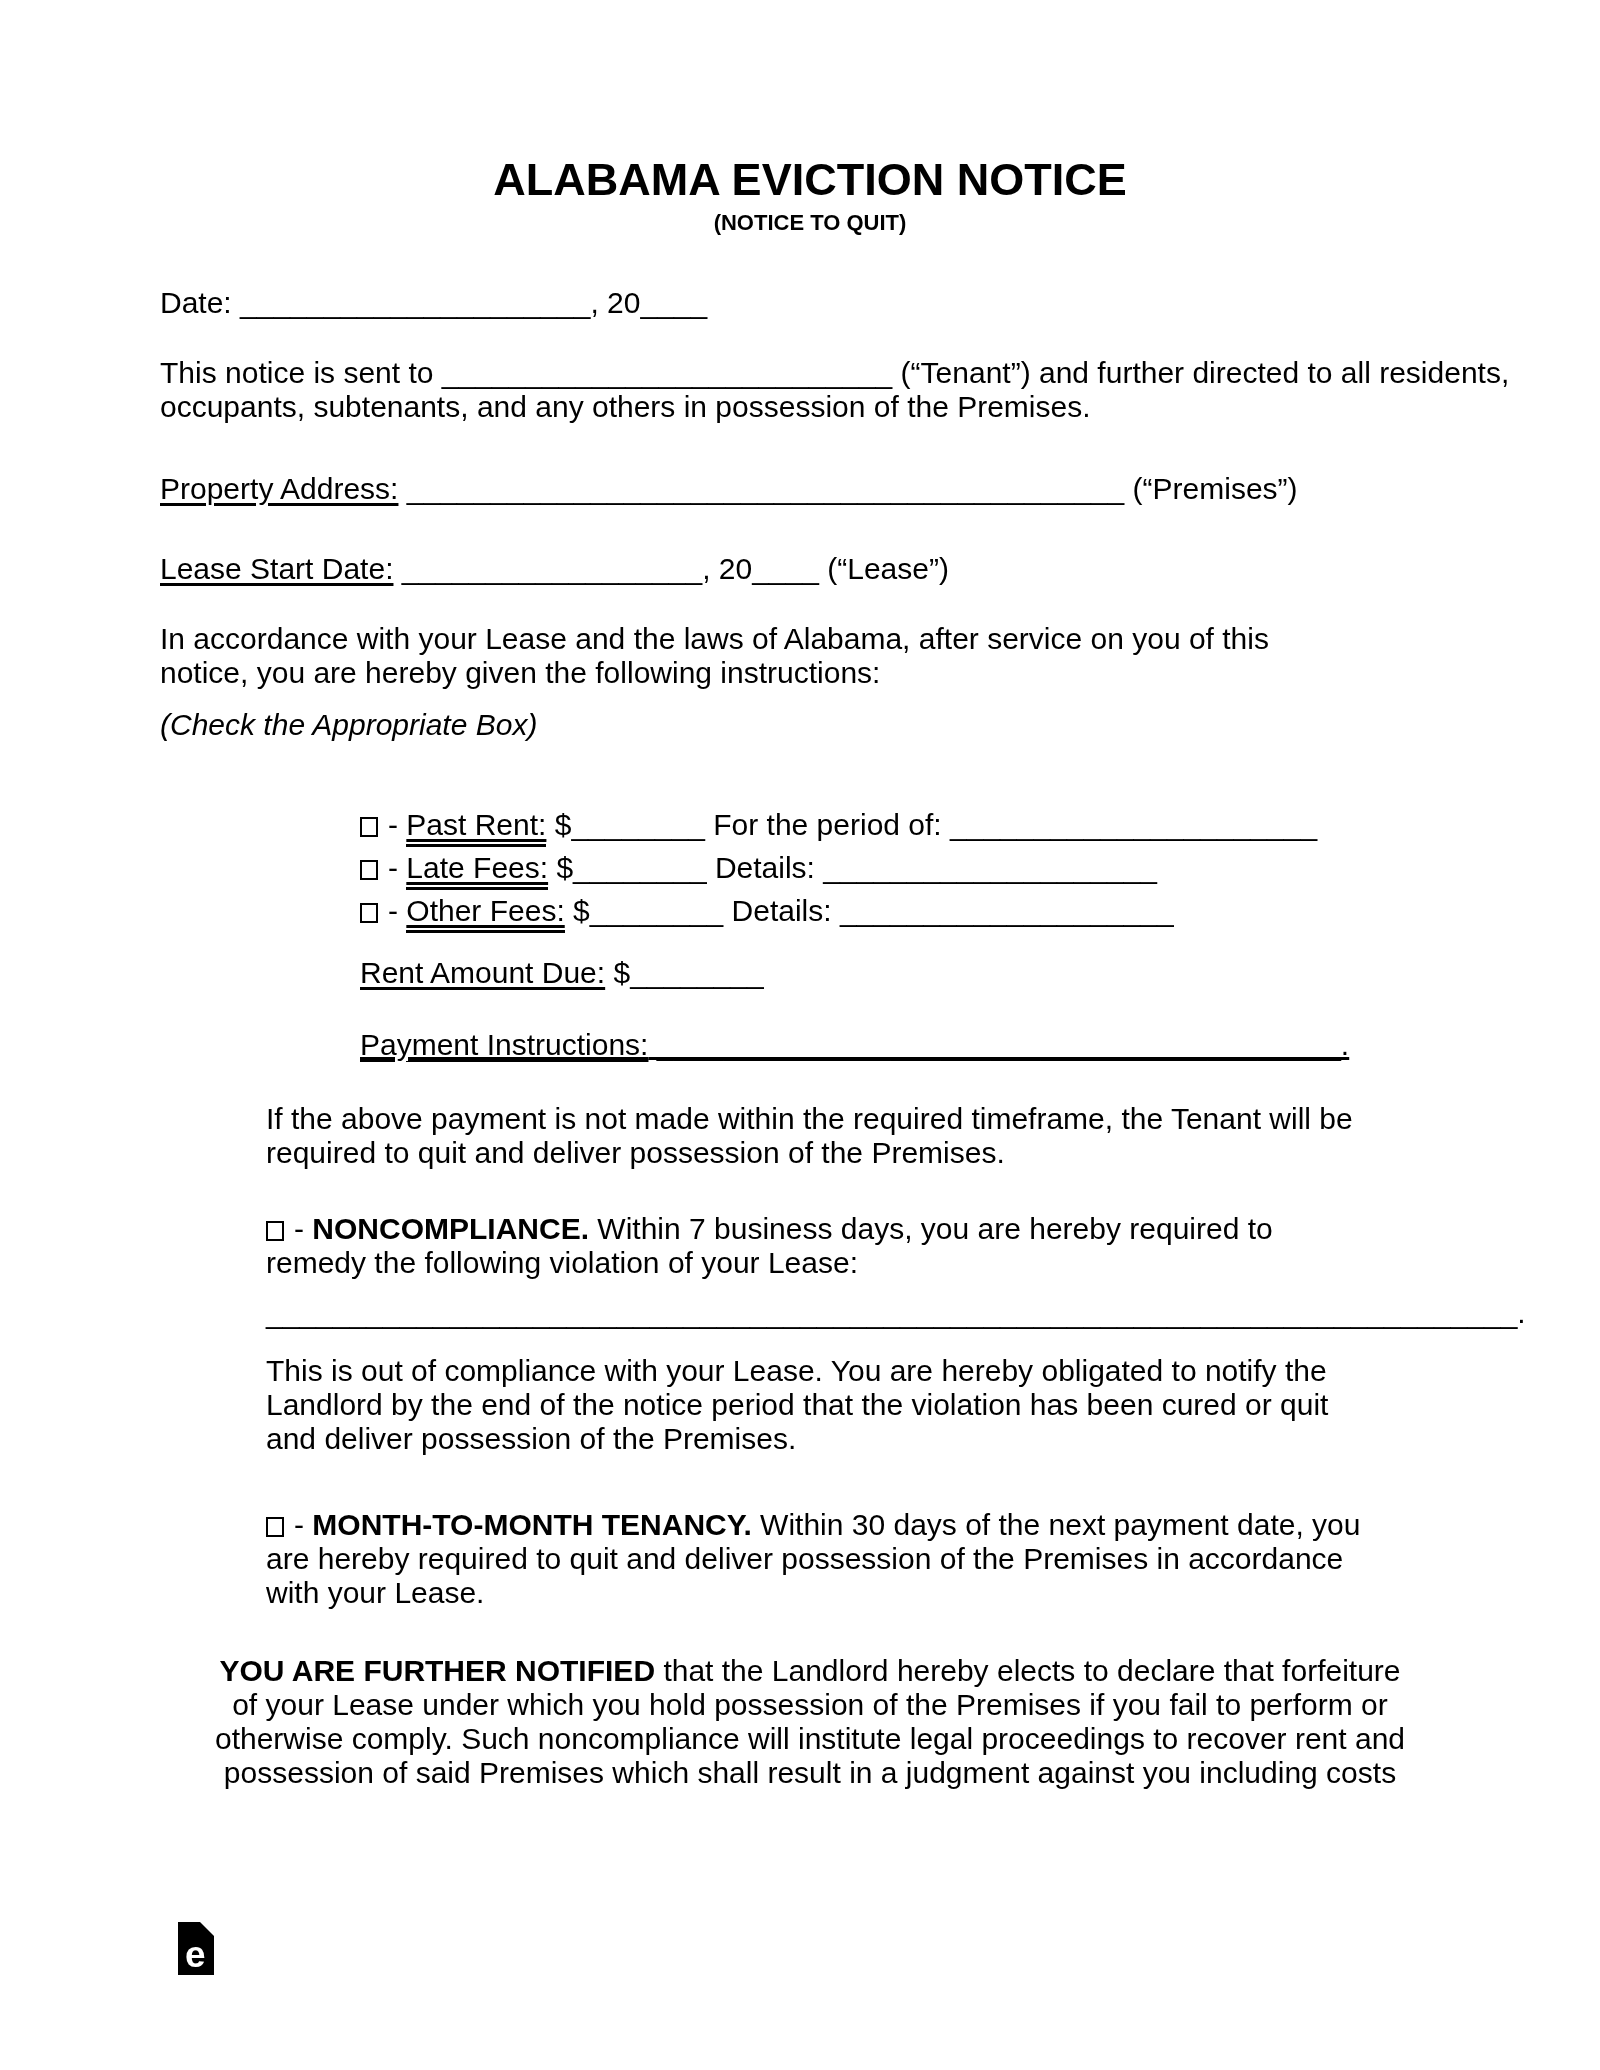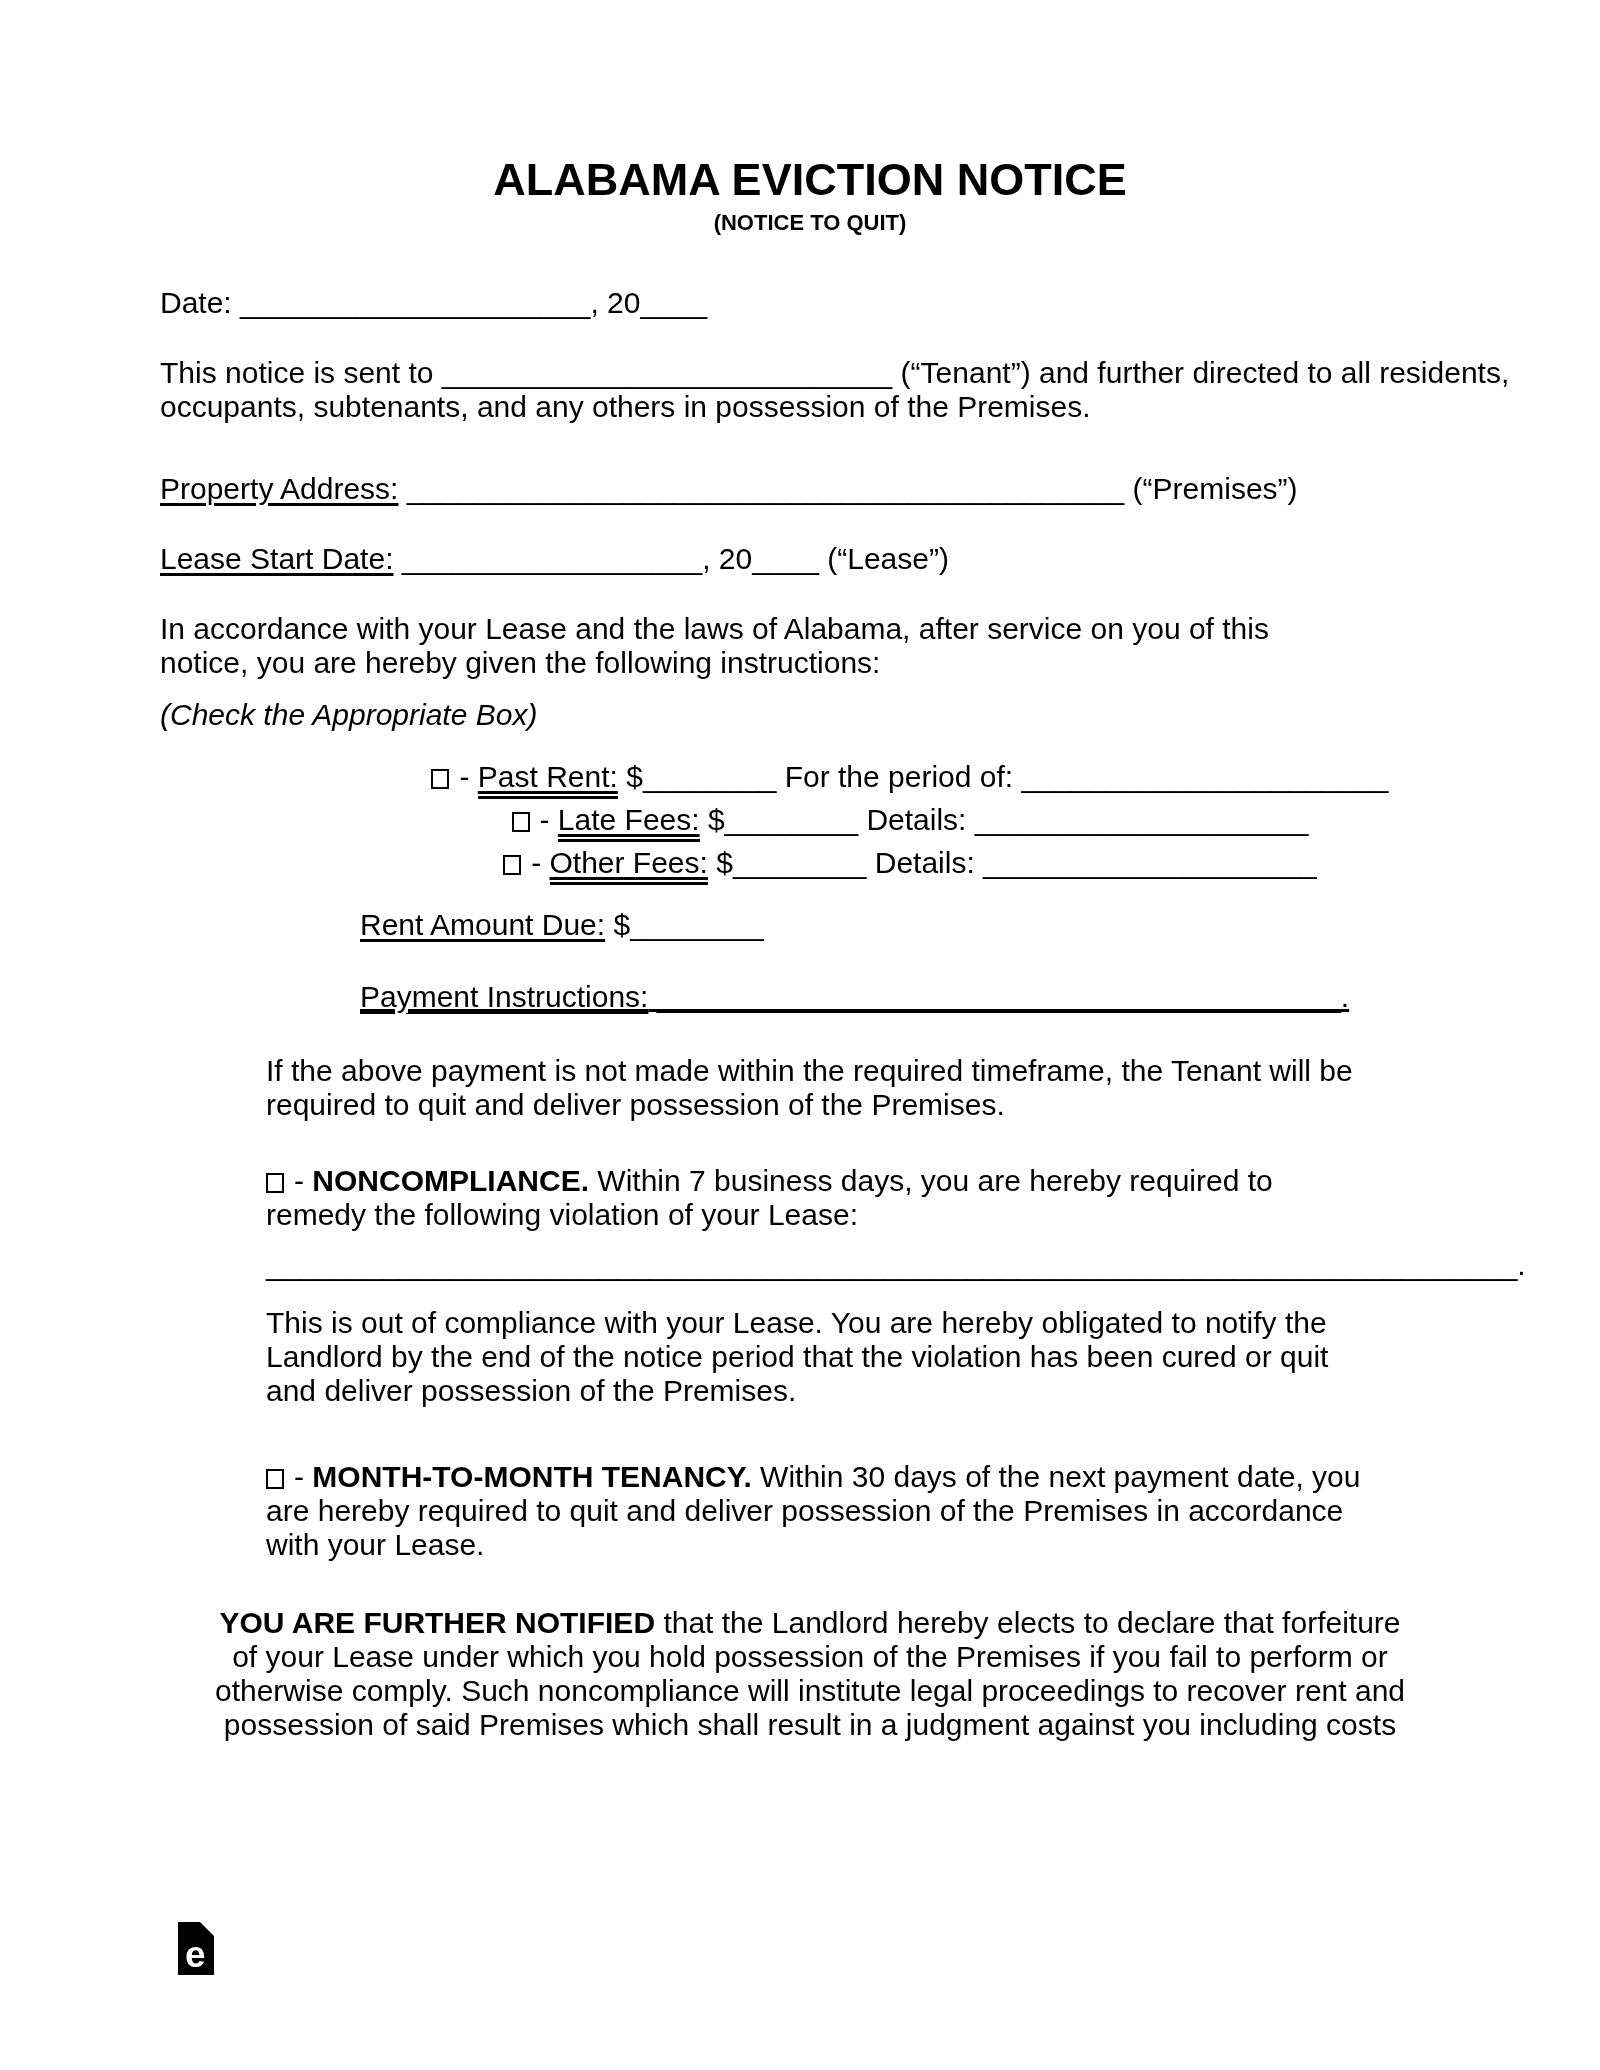--- a/index.html
+++ b/index.html
@@ -50,25 +50,25 @@
     height:16px;
     border:2.5px solid #000;
     margin-right:10px;
     vertical-align:-2px;
   }
   .ind1{margin-left:106px;}
   .ind2{margin-left:200px;}
   .m-date{margin-top:44px;}
   .m-sent{margin-top:36px;}
   .m-prop{margin-top:48px;}
-  .m-lease{margin-top:36px;}
+  .m-lease{margin-top:46px;}
   .m-accord{margin-top:36px;}
   .m-check{margin-top:18px;}
   .m-nonpay{margin-top:56px;}
-  .m-fees{margin-top:28px;text-align:center;}
+  .m-fees{margin-top:66px;}
   .fee-row + .fee-row{margin-top:9px;}
   .m-total{margin-top:28px;}
   .m-payment{margin-top:38px;text-decoration:underline;}
   .m-if{margin-top:40px;}
   .m-noncomp{margin-top:42px;}
   .m-violation{margin-top:16px;}
   .m-thisout{margin-top:24px;}
   .m-month{margin-top:52px;}
   .m-further{margin-top:44px;text-align:center;}
   .logo{position:absolute;left:178px;top:1922px;}

